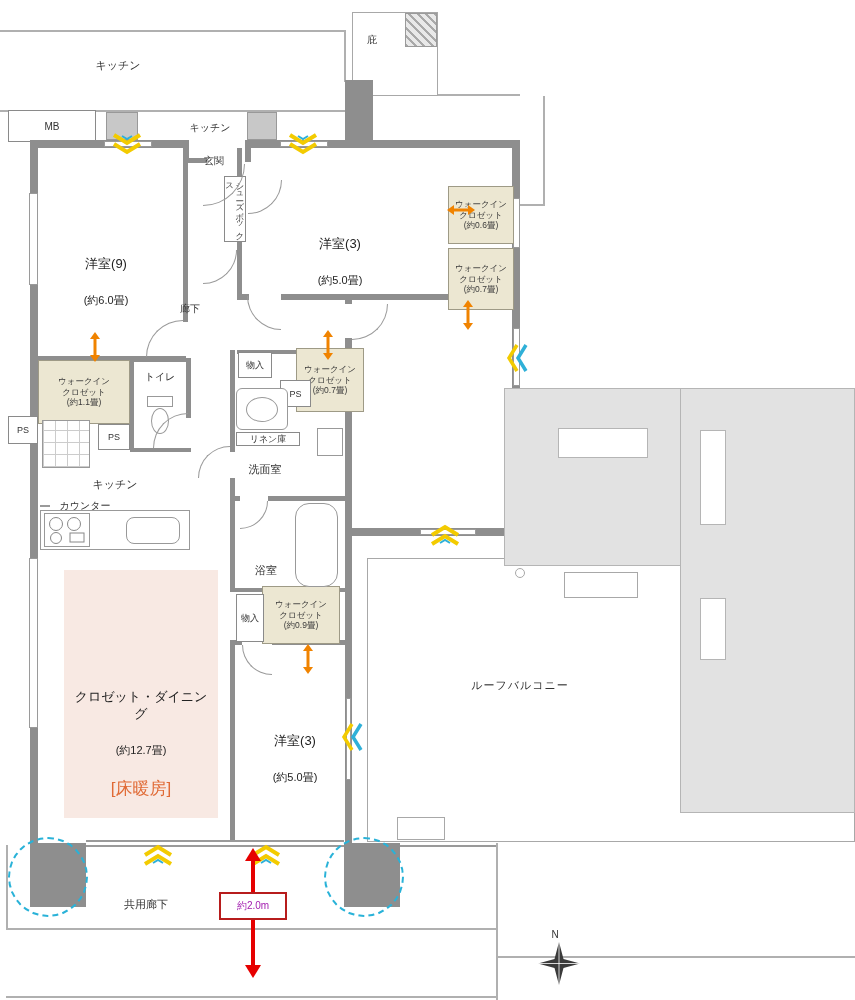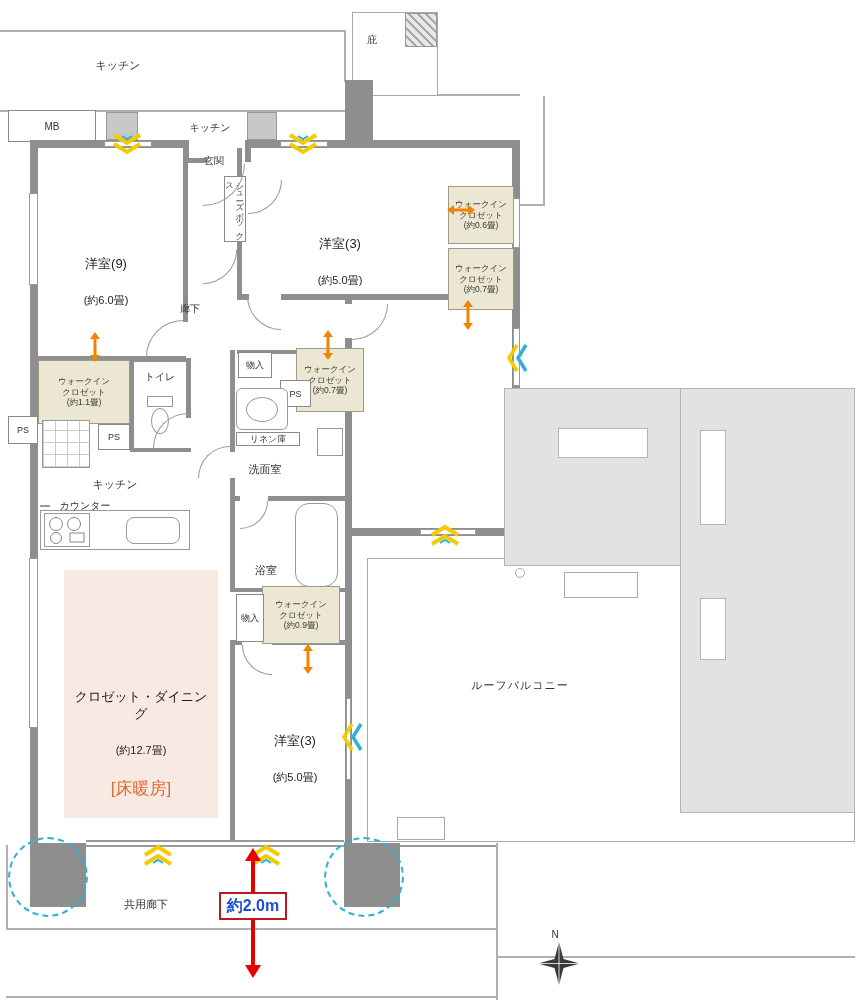--- a/index.html
+++ b/index.html
@@ -319,21 +319,21 @@
   </div>
 
   <div class="a" style="left:240px;top:848px">
     <svg width="26" height="130" viewBox="0 0 26 130">
         <line x1="13" y1="10" x2="13" y2="120" stroke="#e60000" stroke-width="4"></line>
         <polygon points="13,0 5,13 21,13" fill="#e60000"></polygon>
         <polygon points="13,130 5,117 21,117" fill="#e60000"></polygon>
       </svg>
   </div>
   <div class="box" style="left:219px;top:892px;width:68px;height:28px;border:2px solid #b71c1c">
-    <span style="font-size:16px;font-weight:bold;color:#1d4ed8">約2.0m</span>
+    <span style="font-size:10px;font-weight:normal;color:#a21caf">約2.0m</span>
   </div>
 
   <div class="lbl s10" style="left:544px;top:928px;width:22px">N</div>
   <div class="a" style="left:536px;top:940px">
     <svg width="46" height="48" viewBox="0 0 46 48">
       <polygon points="23,2 27.5,19 44,23.5 27.5,28 23,45 18.5,28 2,23.5 18.5,19" fill="#3a3a3a"></polygon>
       <line x1="23" y1="2" x2="23" y2="45" stroke="#fff" stroke-width="0.8"></line>
       <line x1="2" y1="23.5" x2="44" y2="23.5" stroke="#fff" stroke-width="0.8"></line>
     </svg>
   </div>

